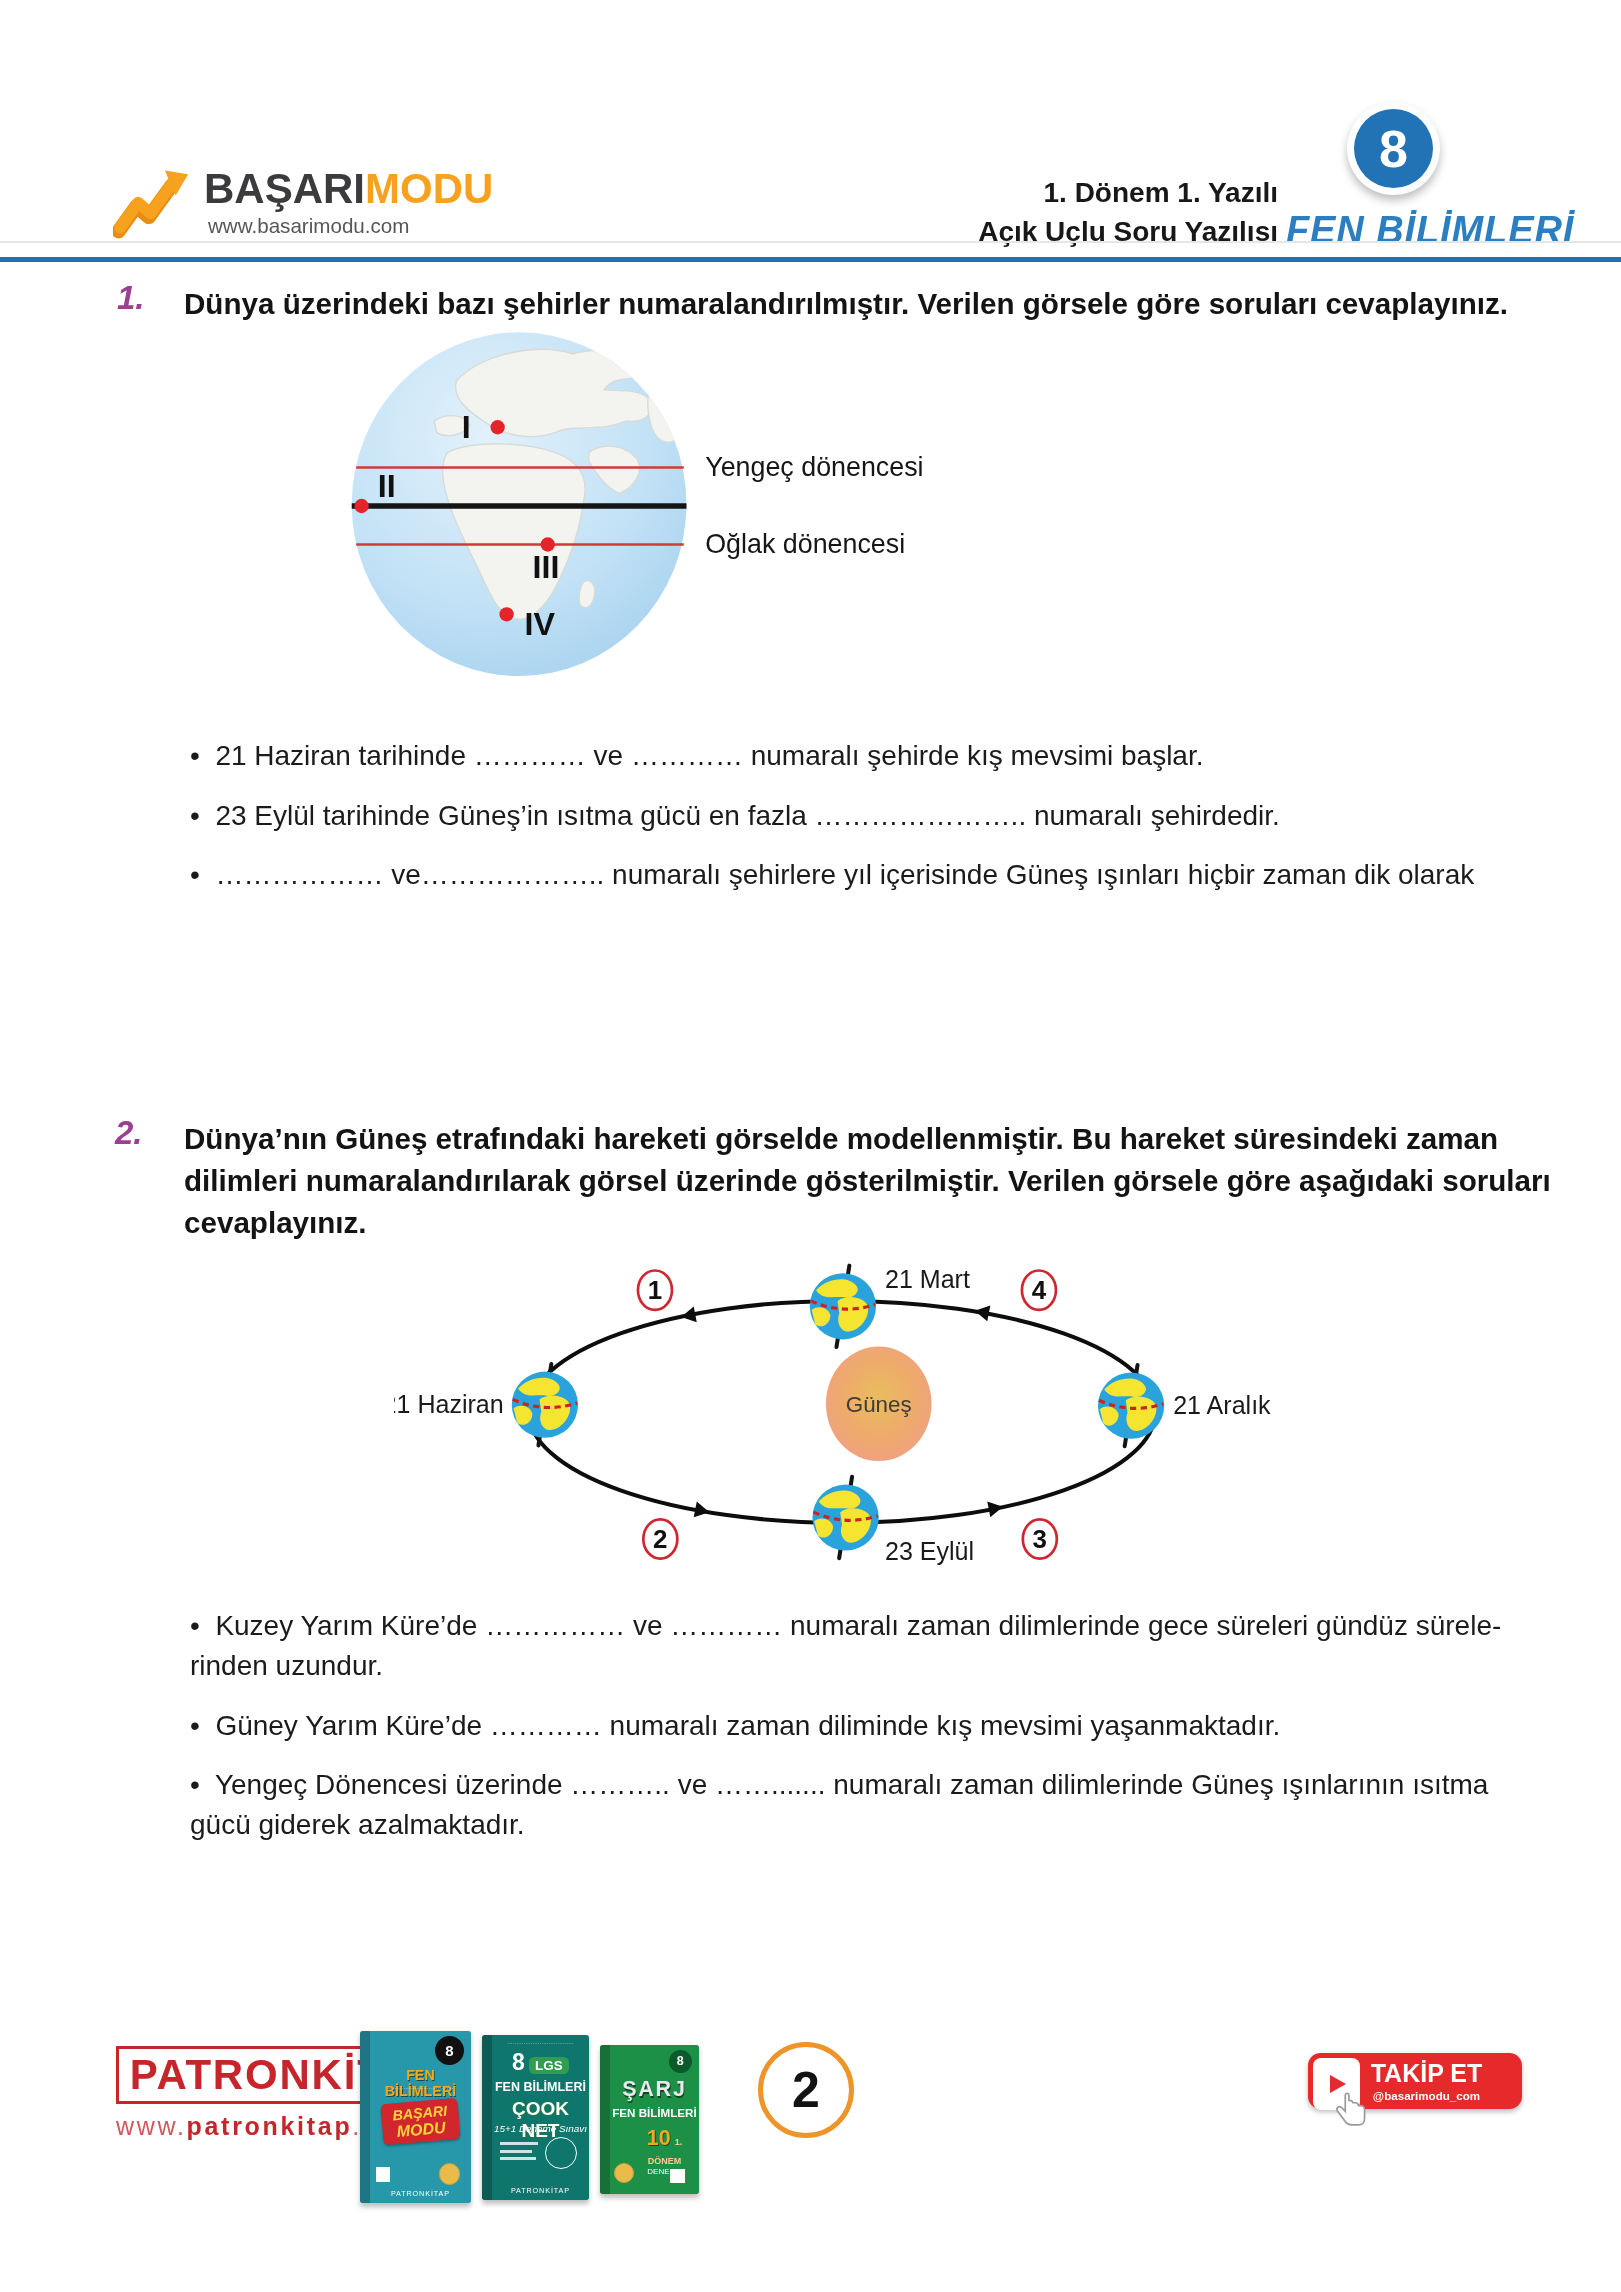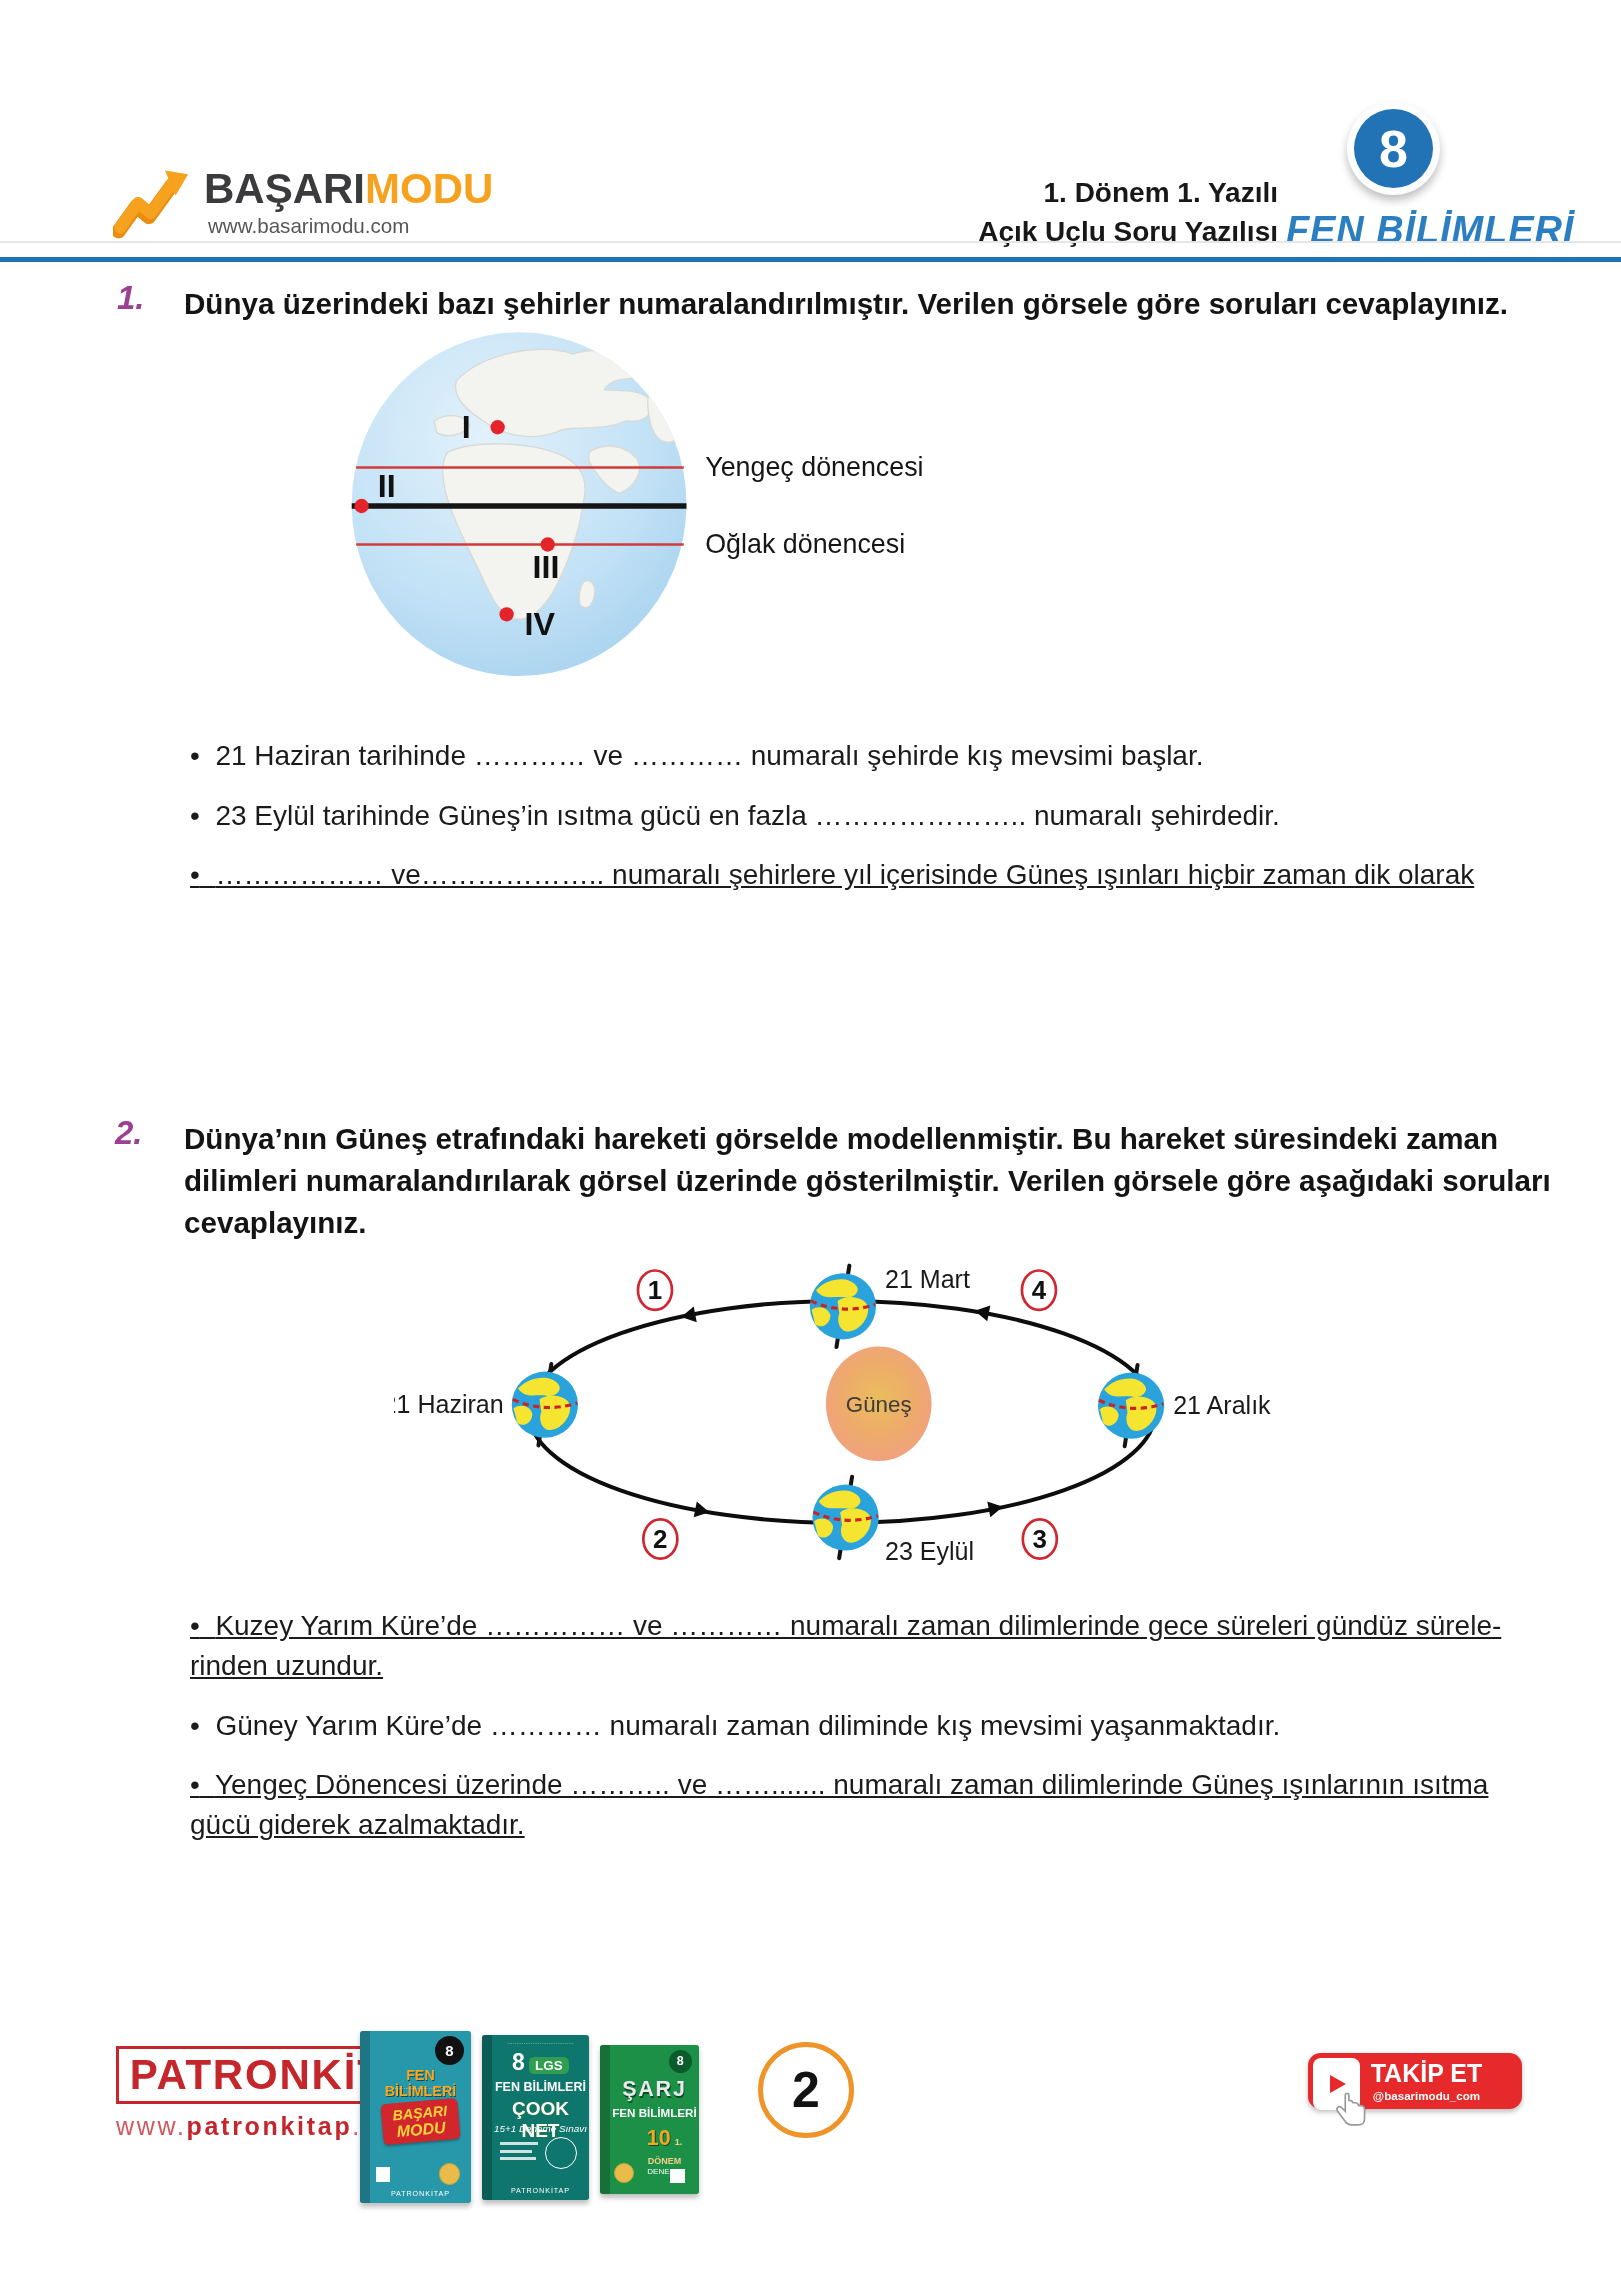--- a/index.html
+++ b/index.html
@@ -19,21 +19,21 @@
         font-weight:bold;font-size:52px;display:flex;align-items:center;justify-content:center;}
   .subject-title{font-size:38px;font-weight:bold;font-style:italic;color:#2b7fc0;letter-spacing:0.9px;}
   .rule-gray{height:1.8px;background:#e6e6e6;}
   .rule-blue{height:5.4px;background:#2171b5;}
 
   
   .q-num{font-size:33px;font-weight:bold;font-style:italic;color:#9c3f92;}
   .q-text{font-size:29.6px;font-weight:bold;line-height:42px;color:#141414;}
   .bullets{font-size:28px;line-height:40px;color:#1b1b1b;}
   .bullets p{margin:0 0 19.7px 0;}
-  .blines p{margin:0;text-decoration:underline;}
+  .blines p{margin:0;}
   .blines{margin:0 0 19.7px 0;}
 
   
   .pk-box{border:3.6px solid #c4262b;padding:1.8px 10.7px 3.6px 10.7px;display:inline-block;}
   .pk-logo{color:#c4262b;font-weight:bold;font-size:42px;letter-spacing:1.8px;line-height:47px;}
   .pk-url{font-size:25px;letter-spacing:2.7px;color:#d2575c;margin-top:7.2px;}
   .pk-url b{color:#c4262b;}
   .page-circle{width:86px;height:86px;border-radius:50%;border:5.4px solid #ee9428;background:#fff;
         display:flex;align-items:center;justify-content:center;font-size:50px;font-weight:bold;color:#131313;}
   .follow-btn{width:188px;height:56px;background:#e62a2b;border-radius:12.5px;box-shadow:0 2.7px 5.4px rgba(0,0,0,0.25);padding-left:26px;}

